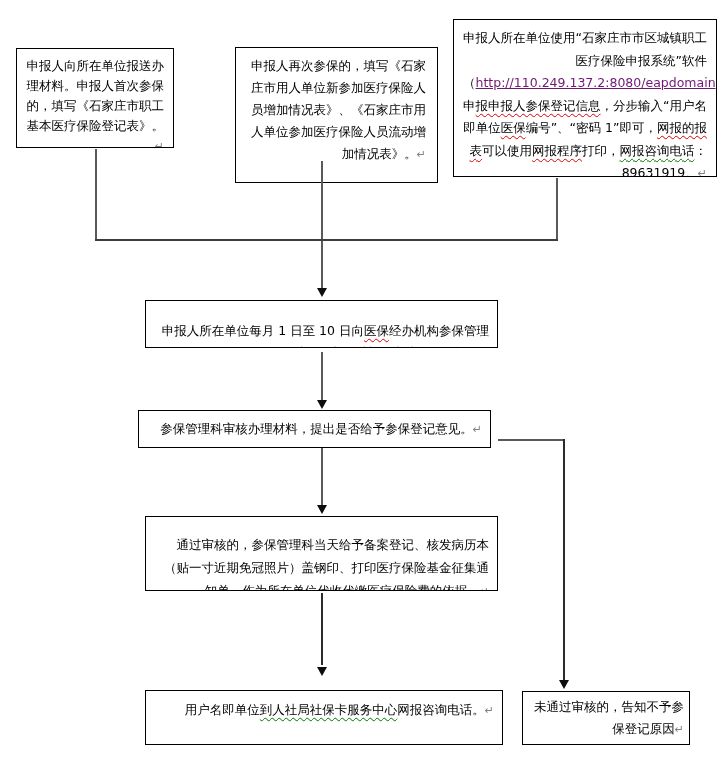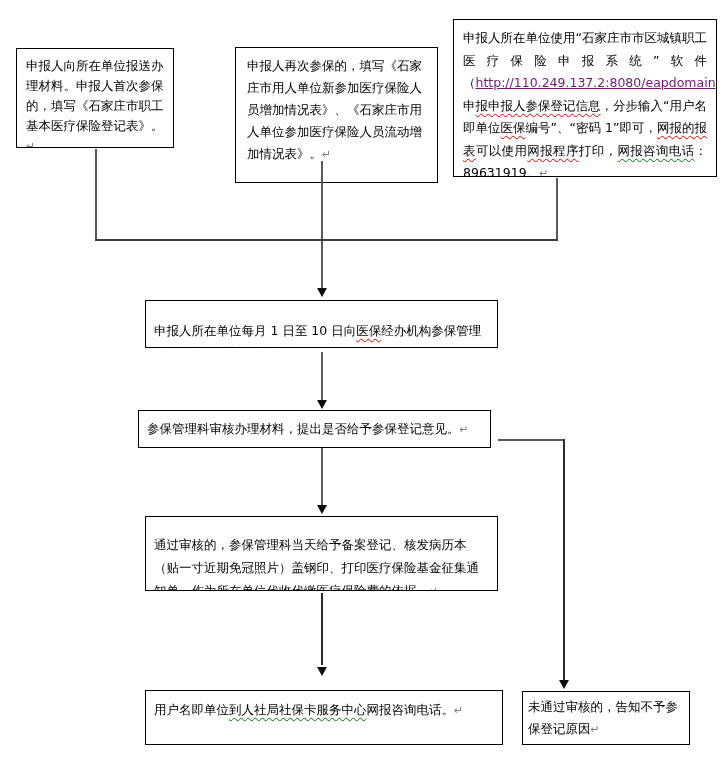--- a/index.html
+++ b/index.html
@@ -18,21 +18,21 @@
   }
   .fbox {
     position: absolute;
     box-sizing: border-box;
     border: 1.5px solid #000000;
     background: #ffffff;
     font-size: 12.5px;
     color: #000000;
     overflow: hidden;
   }
-  .fbox p { margin: 0; }
+  .fbox p { margin: 0; text-align: right; }
 
   
   #box-first-time   { left: 16px;  top: 48px;  width: 158px; height: 100px; padding: 7px 9px;  line-height: 20px; }
   #box-repeat       { left: 235px; top: 47px;  width: 203px; height: 136px; padding: 7px 11px;  line-height: 22px; }
   #box-online       { left: 453px; top: 19px;  width: 264px; height: 158px; padding: 7px 9px;  line-height: 22.5px; text-align: justify; }
   #box-monthly      { left: 145px; top: 300px; width: 353px; height: 48px;  padding: 19px 8px;  line-height: 22px; }
   #box-review       { left: 138px; top: 410px; width: 353px; height: 38px;  padding: 7px 8px;  line-height: 22px; }
   #box-approved     { left: 145px; top: 516px; width: 353px; height: 75px;  padding: 16px 8px;  line-height: 23px; }
   #box-card         { left: 145px; top: 690px; width: 358px; height: 55px;  padding: 8px 8px;  line-height: 22px; }
   #box-rejected     { left: 522px; top: 691px; width: 168px; height: 54px;  padding: 4px 5px;  line-height: 22px; }

